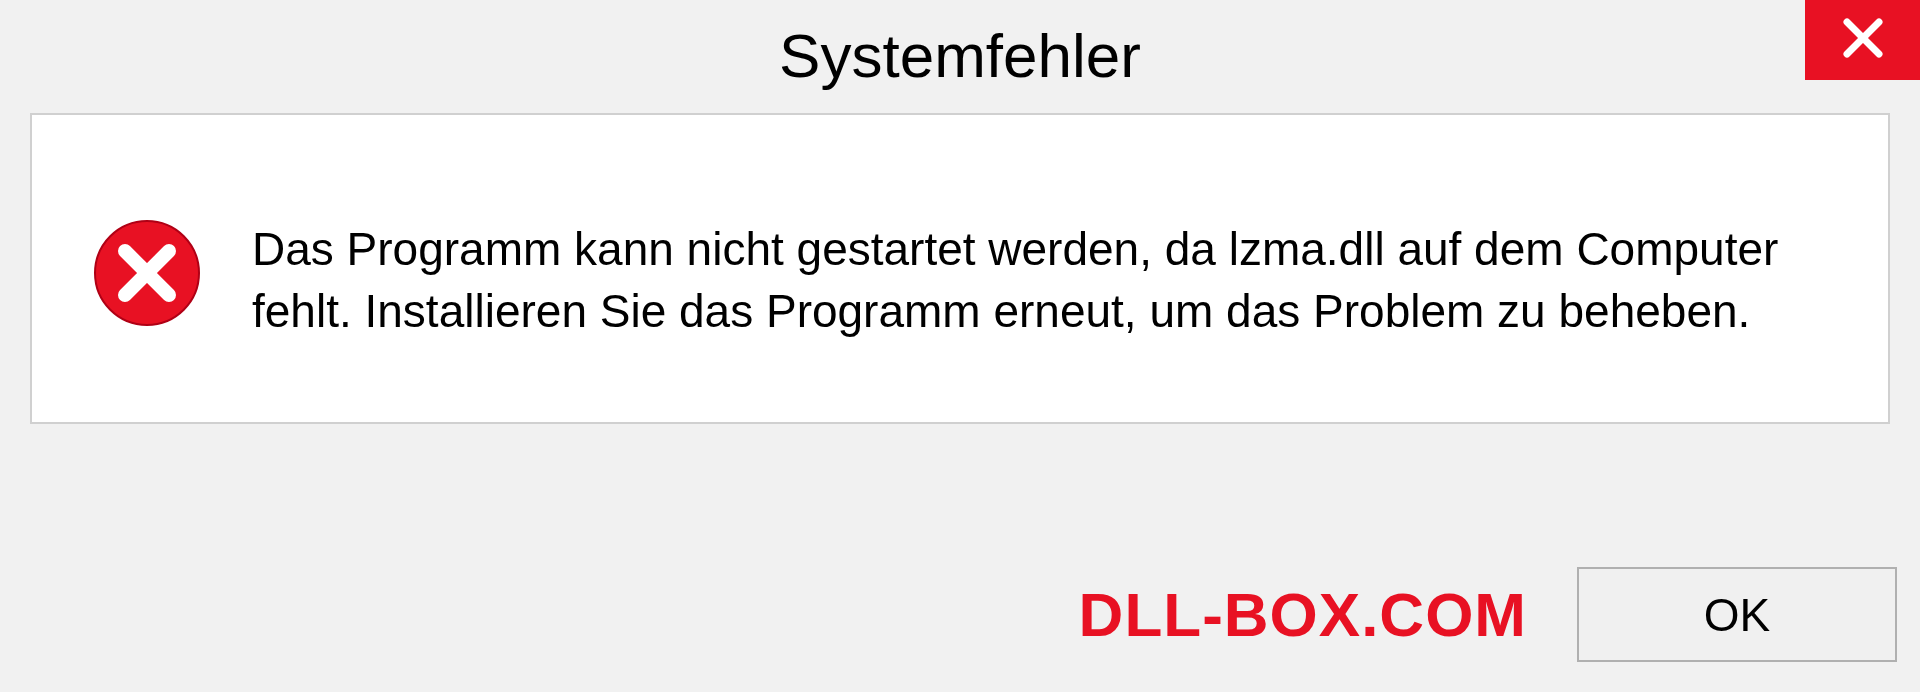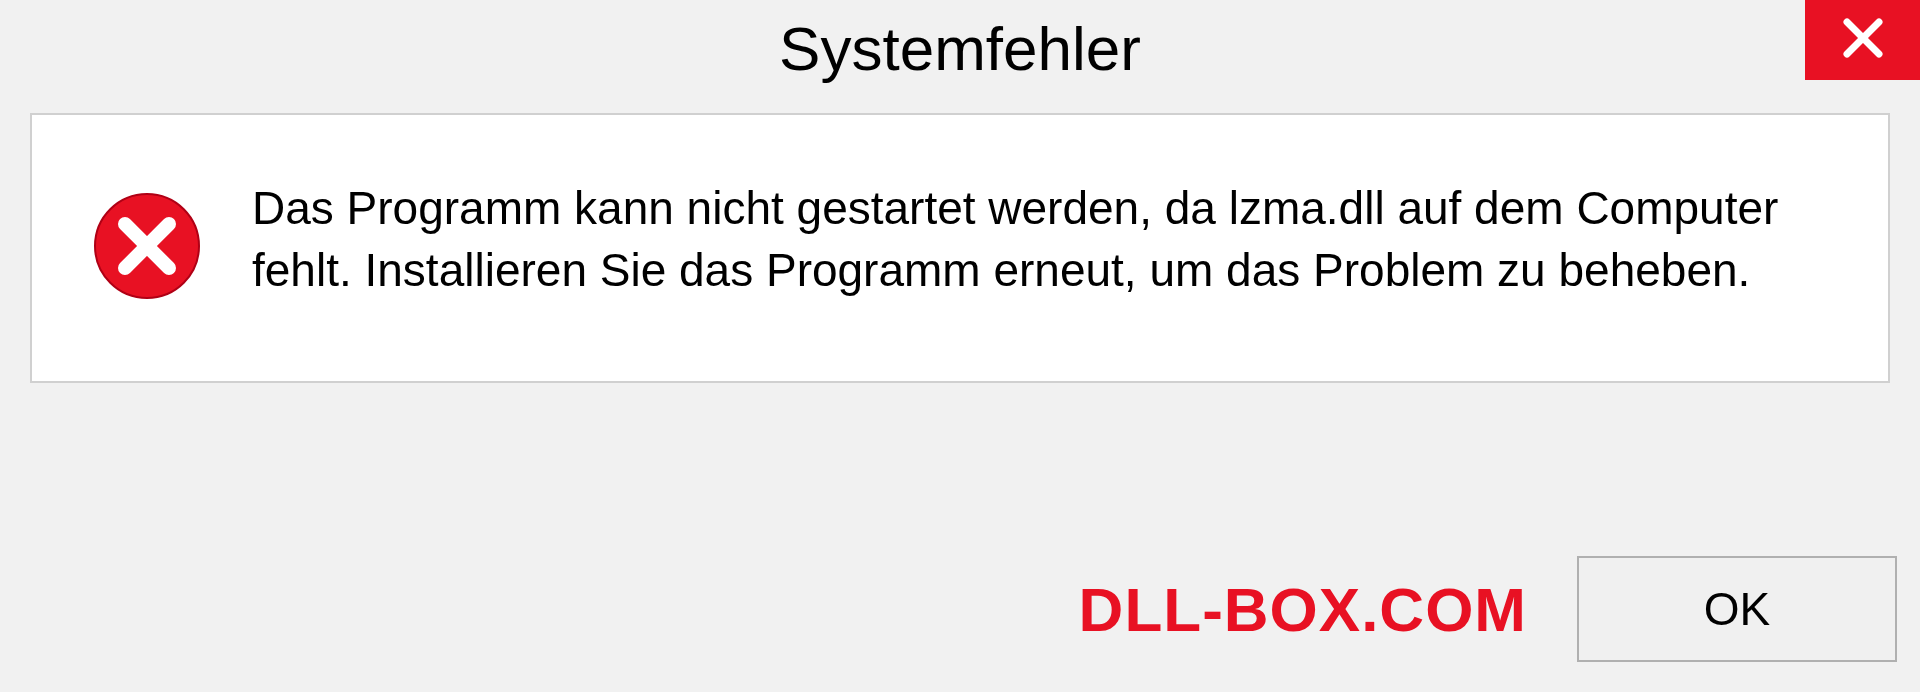--- a/index.html
+++ b/index.html
@@ -14,21 +14,21 @@
       height: 692px;
       position: relative;
       overflow: hidden;
     }
     .titlebar {
       display: flex;
       align-items: flex-start;
       justify-content: center;
       position: relative;
       height: 105px;
-      padding-top: 13px;
+      padding-top: 20px;
     }
     .title {
       font-size: 62px;
       font-weight: 400;
       color: #000;
       text-align: center;
     }
     .close-btn {
       position: absolute;
       top: 0;
@@ -42,23 +42,23 @@
       cursor: pointer;
     }
     .close-btn svg {
       width: 44px;
       height: 44px;
     }
     .content-box {
       margin: 8px 30px 0 30px;
       background: #ffffff;
       border: 2px solid #d0d0d0;
-      padding: 62px 60px 80px 60px;
+      padding: 103px 60px 80px 60px;
       display: flex;
-      align-items: flex-end;
+      align-items: flex-start;
       gap: 50px;
     }
     .error-icon {
       flex-shrink: 0;
       width: 110px;
       height: 110px;
       display: flex;
       align-items: center;
       justify-content: center;
     }
@@ -85,21 +85,21 @@
     }
     .watermark {
       font-size: 62px;
       font-weight: 900;
       color: #e81123;
       letter-spacing: 1px;
       font-family: Arial, sans-serif;
     }
     .ok-btn {
       width: 320px;
-      height: 106px;
+      height: 95px;
       background: #f0f0f0;
       border: 2px solid #b0b0b0;
       font-size: 46px;
       color: #000;
       cursor: pointer;
       display: flex;
       align-items: center;
       justify-content: center;
       font-family: inherit;
     }

